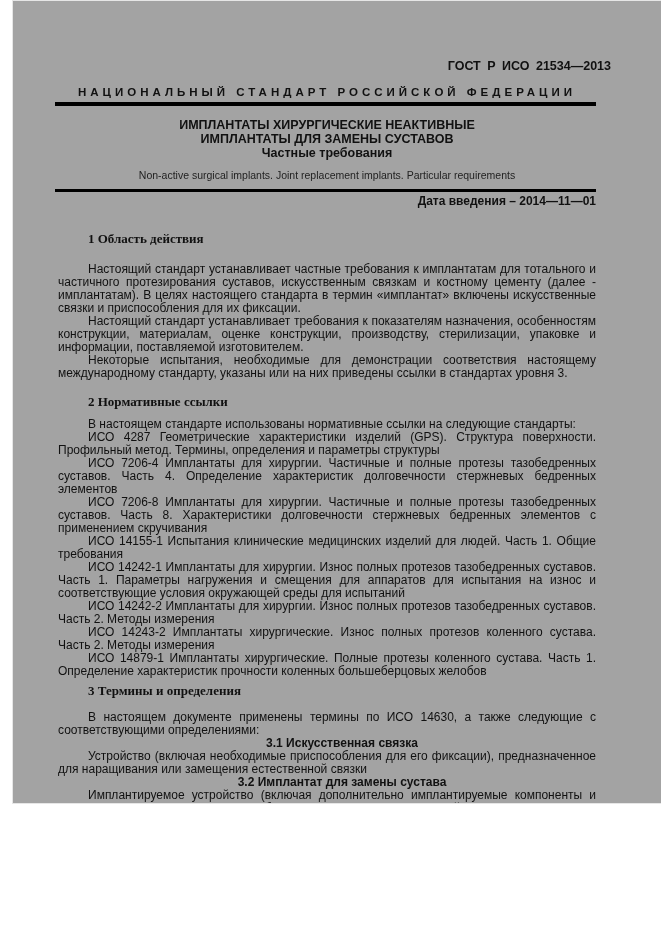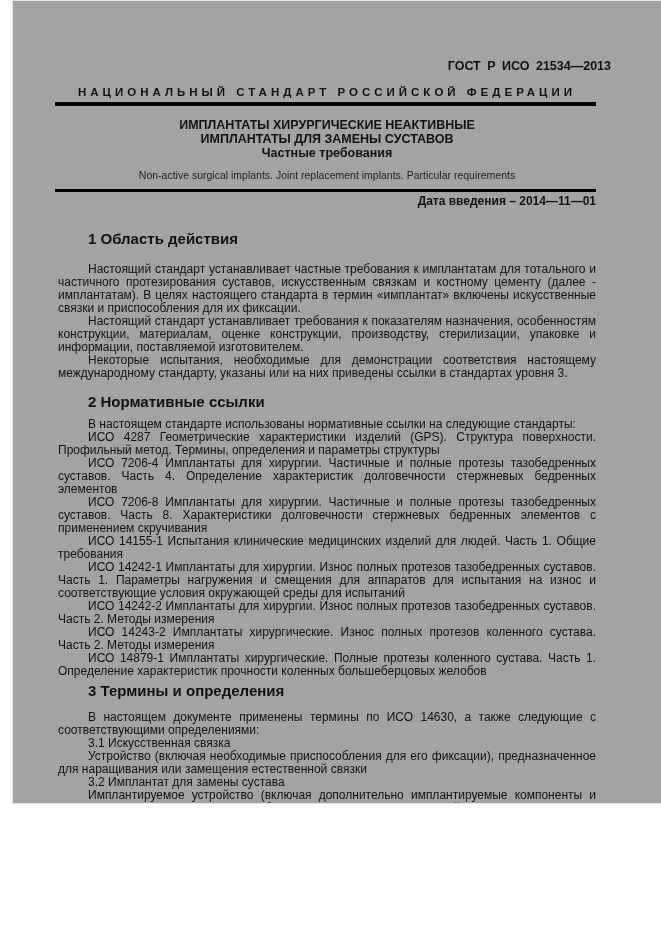--- a/index.html
+++ b/index.html
@@ -70,40 +70,41 @@
     margin-left: -3px;
   }
   .intro-date {
     margin-top: 3px;
     text-align: right;
     font-weight: bold;
     font-size: 12px;
     line-height: 13px;
   }
   h2.sec {
-    font-size: 15px;
+    font-size: 13px;
     line-height: 15px;
     font-weight: bold;
     margin: 0;
     padding-left: 30px;
+    font-family: Liberation Serif, serif;
   }
   h2.sec-1 { margin-top: 23px; }
   h2.sec-2 { margin-top: 14px; }
   h2.sec-3 { margin-top: 5px; }
   p.para {
     margin: 0;
     font-size: 12px;
     line-height: 13px;
     text-align: justify;
     text-indent: 30px;
   }
   p.para.lead-1 { margin-top: 17px; }
   p.para.lead-2 { margin-top: 9px; }
   p.para.lead-3 { margin-top: 13px; }
-  p.para.term { font-weight: normal; text-align: left; }
+  p.para.term { font-weight: bold; text-align: center; }
   .footer-rule {
     height: 2px;
     margin-top: 1px;
     margin-left: -7px;
     background: #000000;
   }
   .edition {
     margin: 2px 0 0 0;
     padding-left: 30px;
     font-weight: bold;

